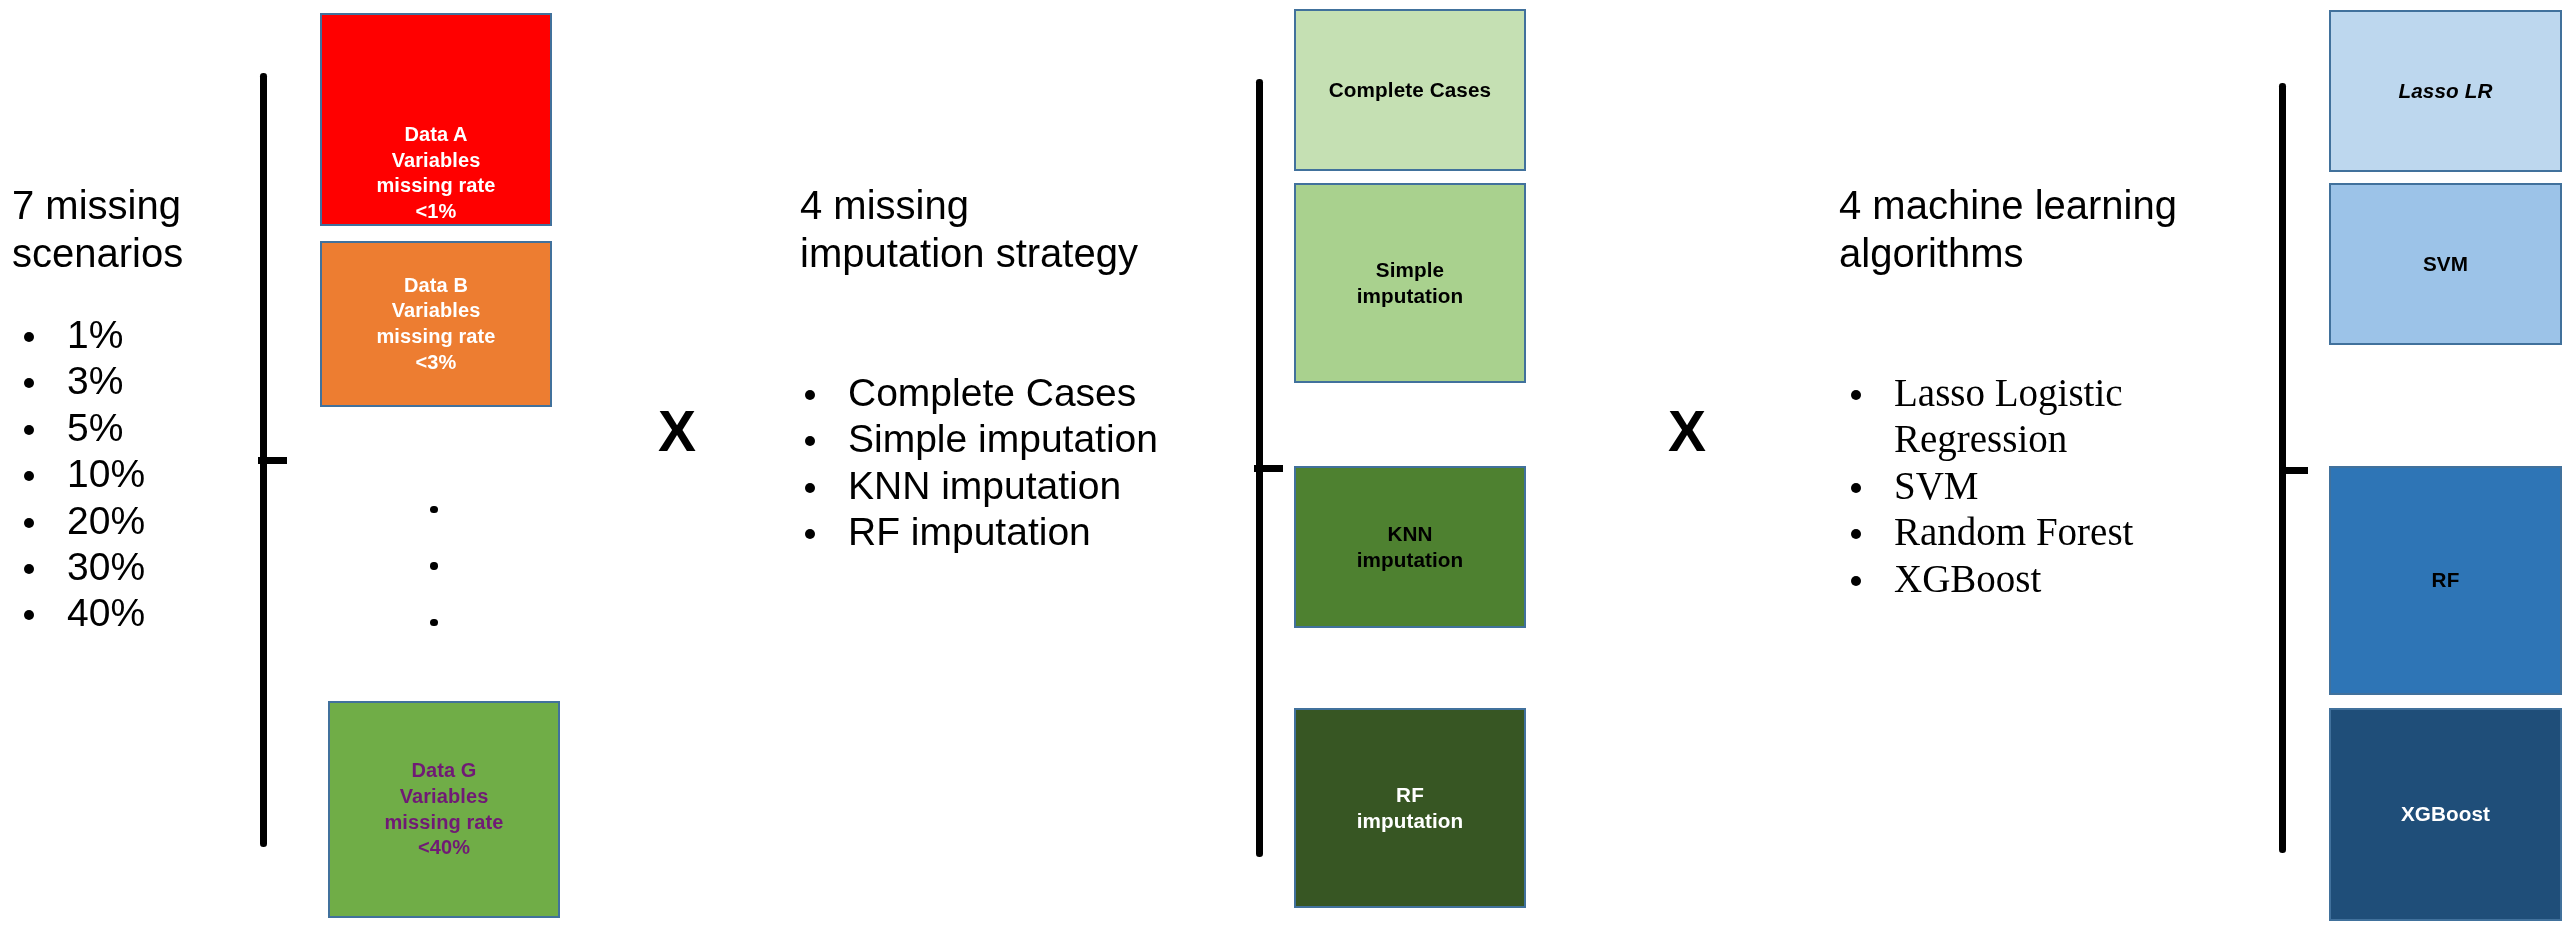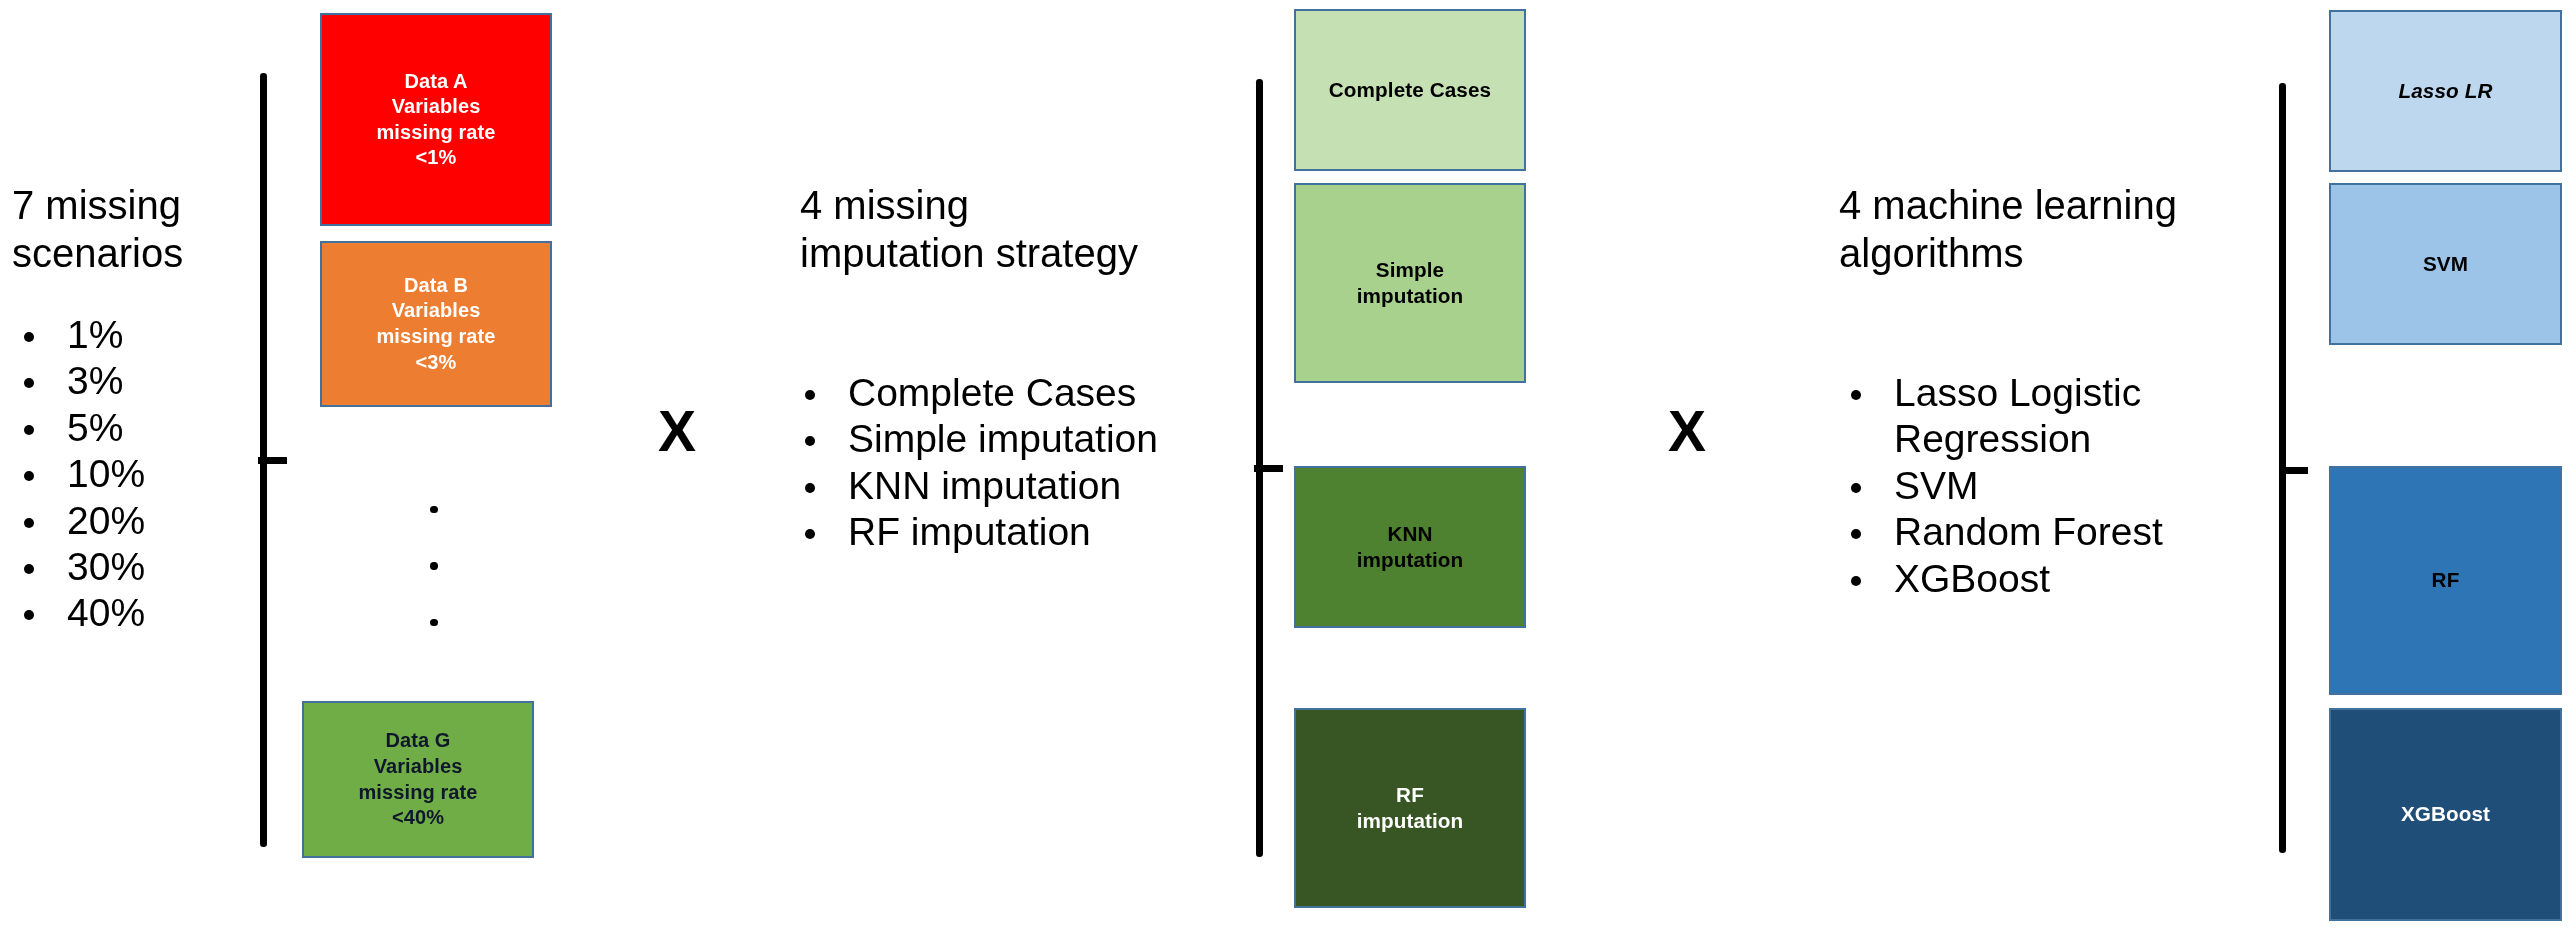--- a/index.html
+++ b/index.html
@@ -137,43 +137,43 @@
     <li>30%</li>
     <li>40%</li>
   </ul>
 
   <div class="bracket left-tick" style="left:253px; top:73px; width:41px; height:774px;">
     <div class="spine"></div>
     <div class="tick" style="top:384px;"></div>
   </div>
 
   <div class="flow-box" style="left:320px; top:13.3px; width:232px; height:213px;
-              background:#ff0000; color:#ffffff; font-size:20px;">
+              background:#ff0000; color:#ffffff; font-size:20px;align-items:flex-end;">
     <span class="box-text">Data A
 Variables
 missing rate
 &lt;1%</span>
   </div>
 
   <div class="flow-box" style="left:320px; top:241px; width:232px; height:166px;
               background:#ed7d31; color:#ffffff; font-size:20px;">
     <span class="box-text">Data B
 Variables
 missing rate
 &lt;3%</span>
   </div>
 
   <div class="vdots" style="left:430px; top:506px; width:8px; height:120px;">
     <span></span>
     <span></span>
     <span></span>
   </div>
 
-  <div class="flow-box" style="left:302px; top:701px; width:232px; height:157px;
-              background:#70ad47; color:#0f172a; font-size:20px;">
+  <div class="flow-box" style="left:328px; top:701px; width:232px; height:217px;
+              background:#70ad47; color:#701a75; font-size:20px;">
     <span class="box-text">Data G
 Variables
 missing rate
 &lt;40%</span>
   </div>
 
   <div class="times" style="left:658px; top:403px;">X</div>
 
   <div class="headline" style="left:800px; top:181px; width:433px;">4 missing
 imputation strategy</div>
@@ -211,21 +211,21 @@
               background:#375623; color:#ffffff; font-size:20.7px;">
     <span class="box-text">RF
 imputation</span>
   </div>
 
   <div class="times" style="left:1668px; top:403px;">X</div>
 
   <div class="headline" style="left:1839px; top:181px; width:453px; ">4 machine learning
 algorithms</div>
 
-  <ul class="bullet-list" style="left:1839px; top:370px; width:453px;">
+  <ul class="bullet-list" style="left:1839px; top:370px; width:453px;font-family:Liberation Serif, serif;">
     <li>Lasso Logistic
 Regression</li>
     <li>SVM</li>
     <li>Random Forest</li>
     <li>XGBoost</li>
   </ul>
 
   <div class="bracket right-tick" style="left:2272px; top:83px; width:41px; height:770px;">
     <div class="spine"></div>
     <div class="tick" style="top:384px;"></div>

